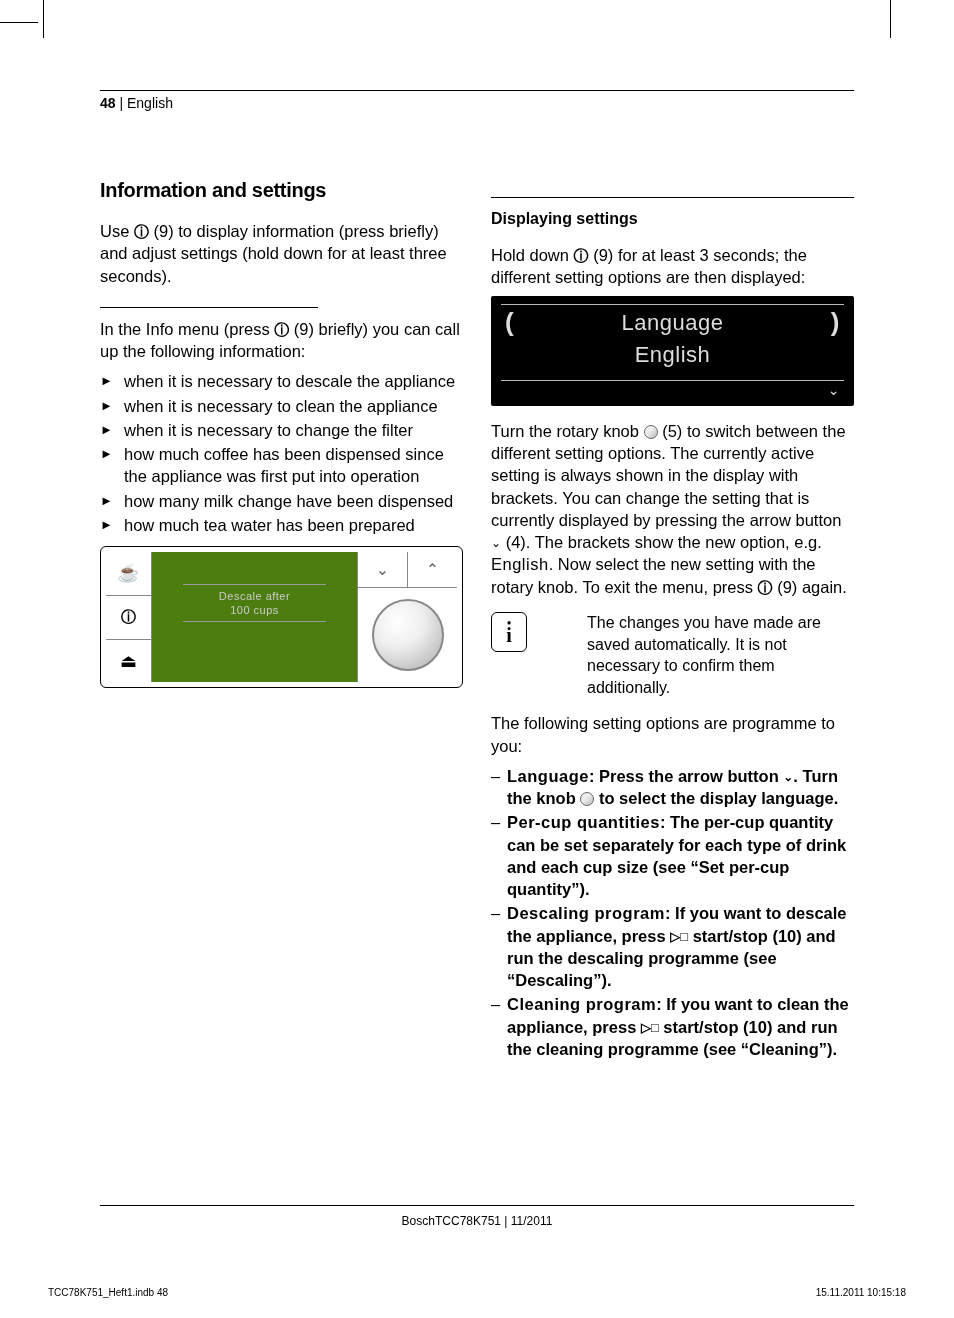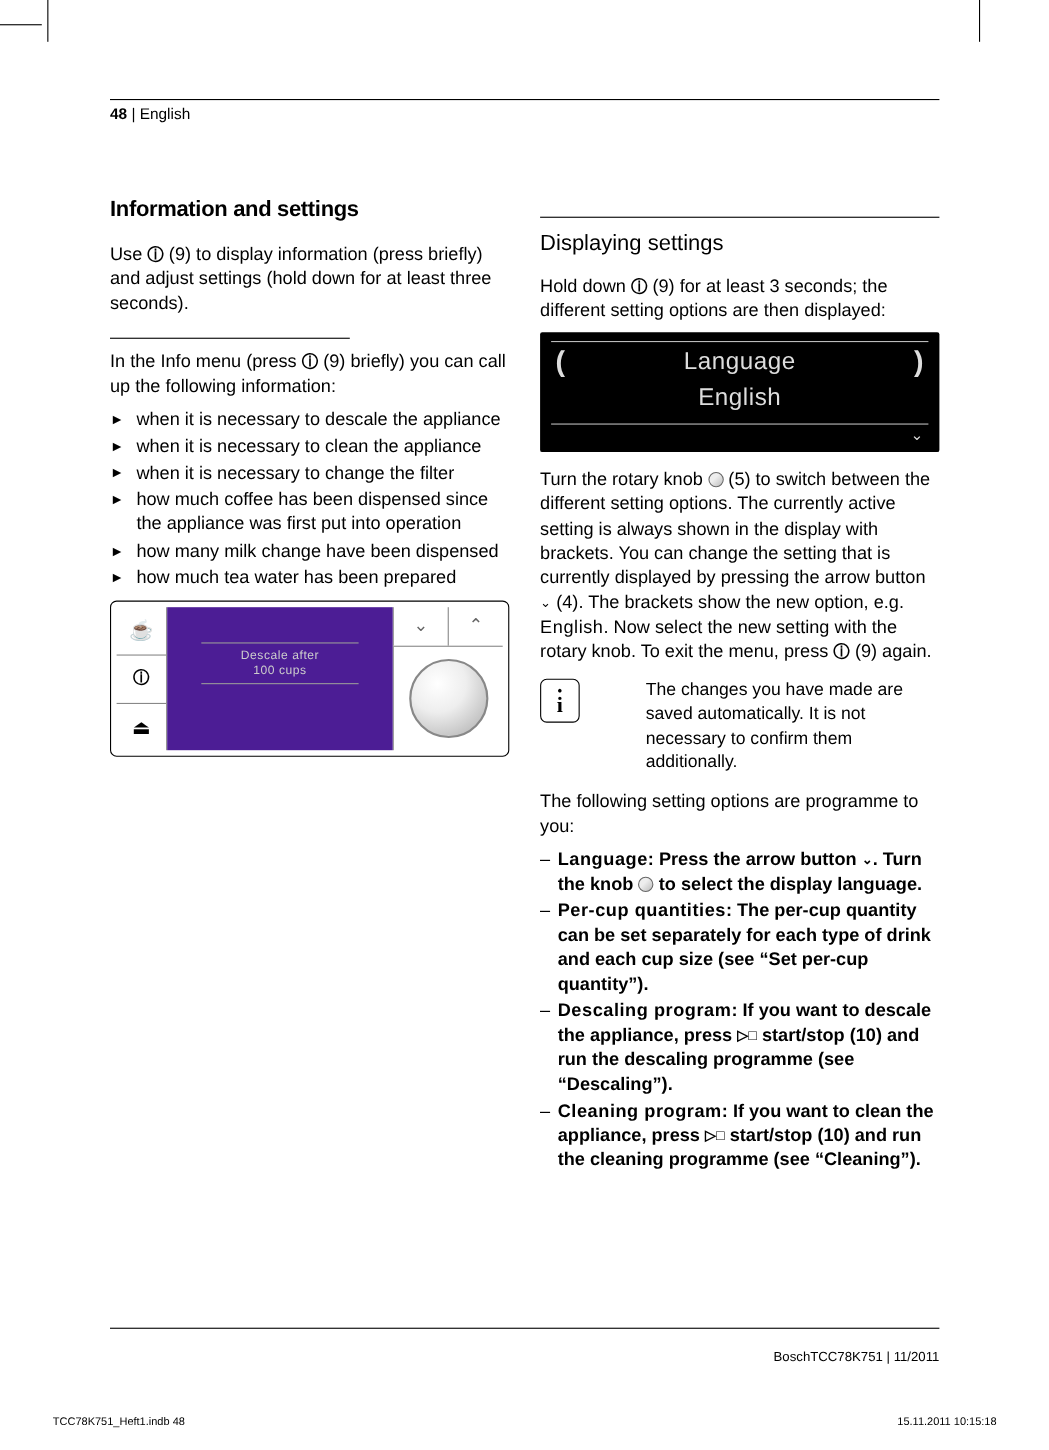--- a/index.html
+++ b/index.html
@@ -20,21 +20,21 @@
     right: 100px;
     top: 90px;
     bottom: 100px;
   }
   .header-line { border-top: 1px solid #000; margin-bottom: 4px; }
   .header-text { font-size: 14px; padding-bottom: 6px; }
   .header-text b { font-weight: bold; }
   .cols { display: flex; gap: 28px; margin-top: 60px; }
   .col { flex: 1; font-size: 16.5px; line-height: 1.35; }
   h1 { font-size: 20px; font-weight: bold; margin-bottom: 16px; letter-spacing: -0.3px; }
-  h2 { font-size: 20px; font-weight: normal; margin-bottom: 14px; }
+  h2 { font-size: 16px; font-weight: bold; margin-bottom: 14px; }
   .rule { border-top: 1px solid #000; margin: 20px 0 10px 0; }
   .rule-short { width: 60%; }
   p { margin-bottom: 8px; }
   ul.tri { list-style: none; padding-left: 0; }
   ul.tri li { display: flex; align-items: flex-start; margin-bottom: 2px; }
   ul.tri li .bul { flex: 0 0 24px; font-size: 13px; padding-top: 2px; }
   ul.tri li .txt { flex: 1; }
   ul.dash { list-style: none; padding-left: 0; }
   ul.dash li { display: flex; align-items: flex-start; margin-bottom: 2px; }
   ul.dash li .bul { flex: 0 0 16px; }
@@ -65,21 +65,21 @@
     border-bottom: 1px solid #888;
     display: flex;
     align-items: center;
     justify-content: center;
     font-size: 18px;
     font-family: Arial;
   }
   .panel-left .cell:last-child { border-bottom: none; }
   .panel-mid {
     flex: 1;
-    background: #4c1d95;
+    background: #4d7c0f;
     color: #ccc;
     display: flex;
     flex-direction: column;
     align-items: center;
     justify-content: center;
     font-size: 11px;
     line-height: 1.3;
     position: relative;
   }
   .panel-mid .mid-box {
@@ -168,25 +168,25 @@
     top: 2px;
     font-size: 12px;
   }
   .info-box .ibx span { position: relative; top: 4px; }
   .info-box .itxt { flex: 1; font-size: 16px; line-height: 1.35; margin-left: 48px; }
 
   .footer {
     position: absolute;
     left: 100px;
     right: 100px;
-    bottom: 78px;
+    bottom: 90px;
     border-top: 1px solid #000;
-    padding-top: 18px;
-    display: flex;
-    justify-content: flex-end;
+    padding-top: 8px;
+    display: flex;
+    justify-content: center;
     font-size: 12px;
   }
   .print-footer {
     position: absolute;
     left: 48px;
     right: 48px;
     bottom: 20px;
     display: flex;
     justify-content: space-between;
     font-size: 10px;

